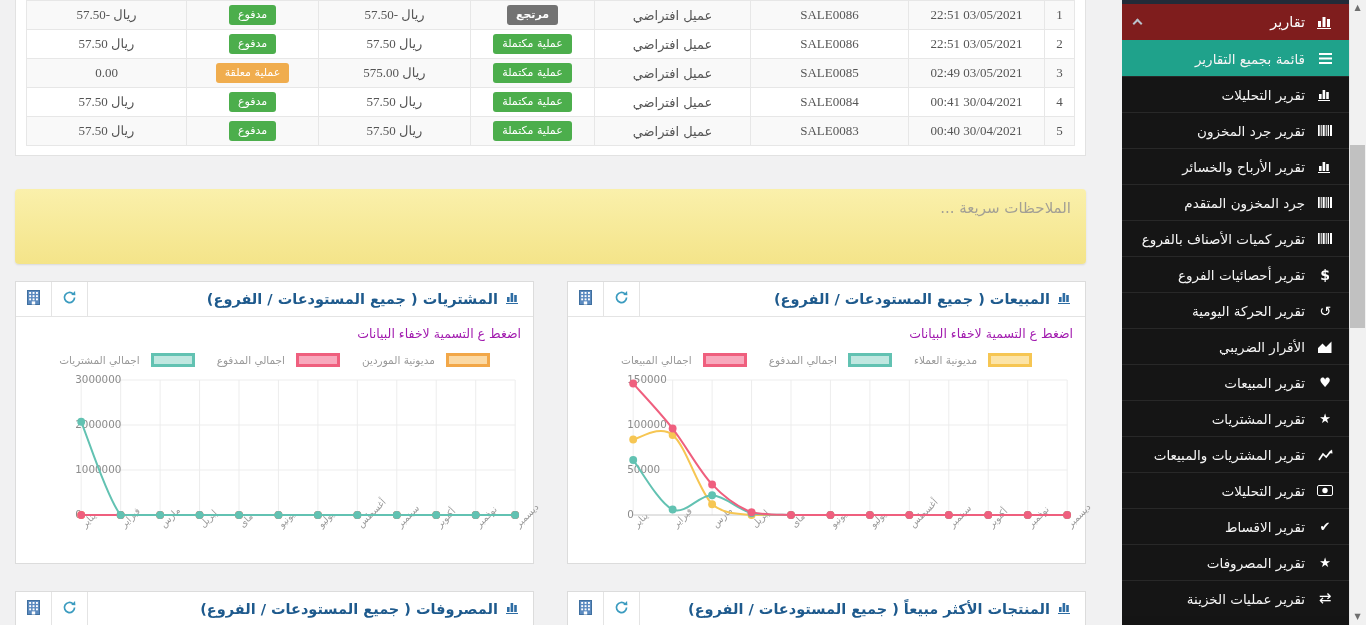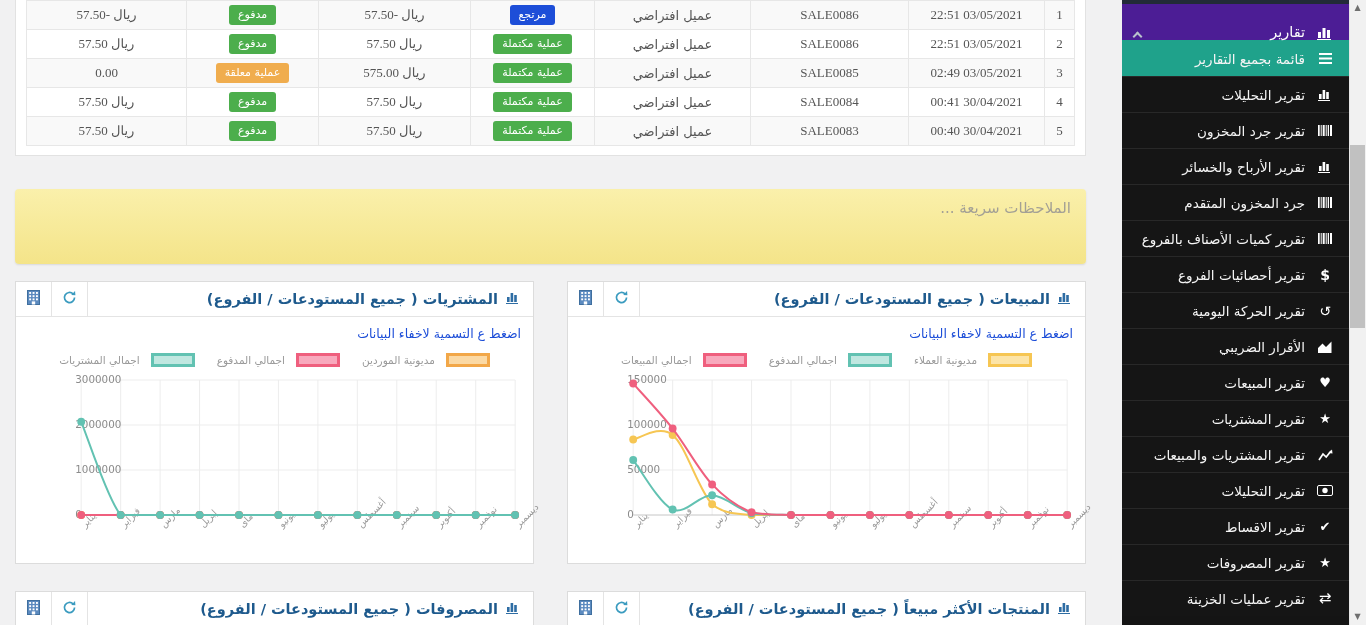--- a/index.html
+++ b/index.html
@@ -9,53 +9,53 @@
     font-family:"DejaVu Sans", sans-serif; background:#f1f1f2; direction:rtl;
   }
   
   .scrollbar { position:absolute; top:0; right:0; width:17px; height:625px; background:#f1f1f1; border-left:1px solid #e6e6e6; z-index:50; }
   .sb-arrow { position:absolute; right:0; width:17px; height:16px; font-size:8px; color:#6f6f6f; text-align:center; line-height:16px; cursor:pointer; }
   .sb-arrow.up { top:0; } .sb-arrow.down { bottom:0; }
   .sb-thumb { position:absolute; top:145px; right:1px; width:15px; height:183px; background:#c1c1c1; cursor:pointer; }
   
   .sidebar { position:absolute; top:0; right:17px; width:227px; height:625px; background:#141414; z-index:40; }
   .sb-top-strip { height:4px; background:#222b38; }
-  .sb-header { height:36px; background:#4c1d95; color:#fdfdfd; display:flex; align-items:flex-end; padding:0 14px 0 12px; gap:10px; font-size:14.5px; cursor:pointer; }
+  .sb-header { height:36px; background:#7f1d1d; color:#fdfdfd; display:flex; align-items:center; padding:0 14px 0 12px; gap:10px; font-size:14.5px; cursor:pointer; }
   .sb-header .lbl { flex:1; }
   .chev { width:7px; height:7px; border-top:2px solid #b9c2cc; border-left:2px solid #b9c2cc; transform:rotate(45deg); margin-top:3px; }
   .sb-item { height:36px; display:flex; align-items:center; padding:0 14px; gap:10px; border-top:1px solid #282828; color:#f5f5f5; font-size:13.5px; cursor:pointer; background:#151515; }
   .sb-item.active { background:#1fa28b; border-top-color:#1fa28b; }
   .sb-icon { width:20px; display:flex; justify-content:center; align-items:center; color:#fff; flex:none; }
   .gicon { font-size:13px; line-height:1; }
   
   .main { position:absolute; top:0; right:261px; left:0; height:625px; padding:0 19px 0 15px; }
   
   .table-panel { background:#fff; border:1px solid #e2e2e2; border-top:none; padding:0 10px 9px; }
   table.sales { width:100%; border-collapse:collapse; border:1px solid #e7e7e7; }
   table.sales td { border:1px solid #e7e7e7; height:29px; padding:0 8px; font-size:13px; color:#555; text-align:center; white-space:nowrap; }
   table.sales tr:nth-child(odd) td { background:#f9f9f9; }
   table.sales tr:nth-child(even) td { background:#fff; }
   td.ltr { direction:ltr;margin-left:15px; }
   td.serif { font-family:"Liberation Serif","DejaVu Serif",serif; font-size:13.5px; }
   td.amount { text-align:right; }
   .badge { display:inline-block; padding:3px 9px; border-radius:3px; font-size:11px; color:#fff; line-height:1.3; }
-  .badge.green { background:#4cae4c; } .badge.orange { background:#f0ad4e; } .badge.gray { background:#1d4ed8; }
+  .badge.green { background:#4cae4c; } .badge.orange { background:#f0ad4e; } .badge.gray { background:#737373;font-weight:bold; }
   
   .notes { display:block; width:100%; height:75px; margin-top:33px; border:none; border-radius:4px;
     background:linear-gradient(#faf0ab,#f4e489); padding:10px 15px; font-family:"DejaVu Sans",sans-serif;
     font-size:15px; color:#555; resize:none; outline:none; box-shadow:0 1px 2px rgba(0,0,0,.10); }
   .notes::placeholder { color:#a3a095; }
   
   .charts-row { display:flex; gap:33px; margin-top:17px; }
   .charts-row.bottom { margin-top:27px; }
   .chart-panel { flex:1; min-width:0; background:#fff; border:1px solid #dcdcdc; }
   .panel-header { height:35px; display:flex; align-items:stretch; border-bottom:1px solid #e4e4e4; }
   .ph-title { flex:1; display:flex; align-items:center; gap:8px; padding-right:12px; color:#1e5a8d; font-size:14.5px; font-weight:bold; white-space:nowrap; overflow:hidden; }
   .ph-cell { width:36px; display:flex; align-items:center; justify-content:center; border-right:1px solid #e4e4e4; cursor:pointer; background:#fff; }
-  .panel-hint { padding:9px 12px 7px; font-size:12.5px; color:#1d4ed8; }
+  .panel-hint { padding:9px 12px 7px; font-size:12.5px; color:#a21caf; }
   .panel-body { padding:0 8px 8px; }
   .legend { display:flex; justify-content:center; align-items:center; gap:22px; padding:5px 0 3px; }
   .legend-item { display:flex; align-items:center; gap:11px; font-size:10.5px; color:#999; cursor:pointer; }
   .swatch { width:44px; height:14px; border:3px solid; flex:none; }
   svg.chart { display:block; width:100%; height:185px; overflow:visible; }
 </style>
 </head>
 <body>
 
 <div class="main">

